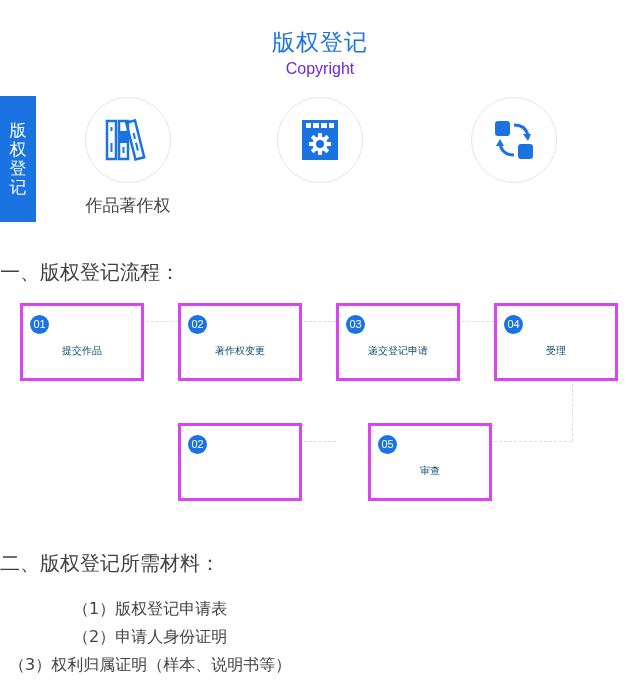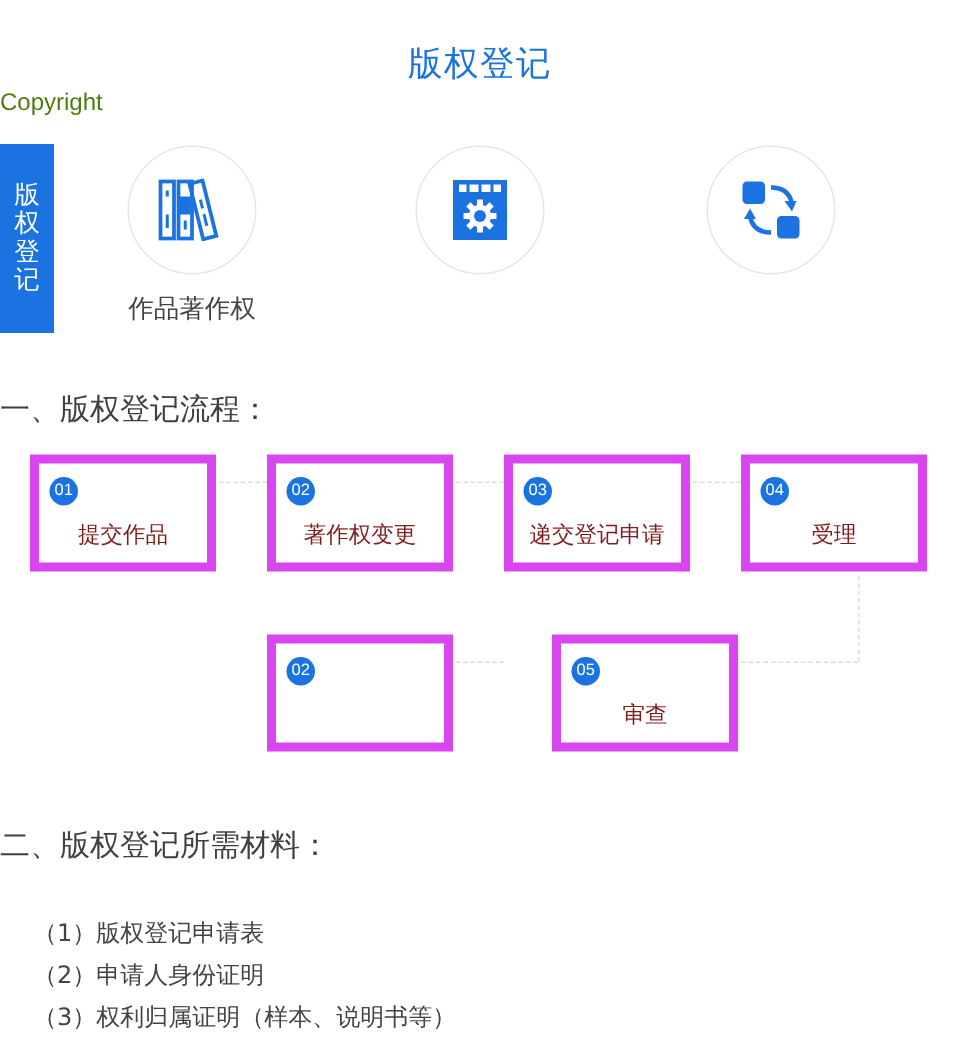--- a/index.html
+++ b/index.html
@@ -7,21 +7,21 @@
     width: 640px; height: 692px; position: relative; overflow: hidden;
     background: #ffffff;
     font-family: "DejaVu Sans", "Liberation Sans", sans-serif;
   }
   .title-cn {
     position: absolute; left: 0; width: 640px; top: 27px;
     text-align: center; font-size: 23px; color: #1a73e0; letter-spacing: 1px;
   }
   .title-en {
     position: absolute; left: 0; width: 640px; top: 60px;
-    text-align: left; font-size: 16px; color: #4d7c0f;
+    text-align: center; font-size: 16px; color: #6d28d9;
     font-family: "Liberation Sans", sans-serif;
   }
   .side-tab {
     position: absolute; left: 0; top: 96px; width: 36px; height: 126px;
     background: #1a73e0; color: #fff;
     display: flex; align-items: center; justify-content: center;
     font-size: 17px; line-height: 19px; text-align: center;
   }
   .side-tab span { display: block; width: 18px; word-break: break-all; }
   .cat {
@@ -33,35 +33,35 @@
     display: flex; align-items: center; justify-content: center; background: #fff;
   }
   .cat .label {
     margin-top: 11px; font-size: 17px; color: #444; white-space: nowrap;
   }
   .section-title {
     position: absolute; left: 0; font-size: 20px; color: #404040; white-space: nowrap;
   }
   .step {
     position: absolute; width: 124px; height: 78px;
-    border: 6px solid #d946ef; background: #fff; box-sizing: border-box;
+    border: 3px solid #d946ef; background: #fff; box-sizing: border-box;
   }
   .step .num {
     position: absolute; left: 7px; top: 9px; width: 19px; height: 19px; border-radius: 50%;
     background: #1a73e0; color: #fff; font-size: 11px; line-height: 19px; text-align: center;
     font-family: "Liberation Sans", sans-serif;
   }
   .step .txt {
     position: absolute; left: 0; right: 0; top: 38px; text-align: center;
-    font-size: 15px; color: #7f1d1d; white-space: nowrap;
+    font-size: 10px; color: #0c4a6e; white-space: nowrap;
   }
   .dash-h { position: absolute; height: 0; border-top: 1px dashed #dcdcdc; }
   .dash-v { position: absolute; width: 0; border-left: 1px dashed #dcdcdc; }
   .materials {
-    position: absolute; left: 5px; top: 591px; margin: 17px; padding: 0; list-style: none;
+    position: absolute; left: 5px; top: 591px; margin: 4px; padding: 0; list-style: none; text-align: center;
   }
   .materials li { font-size: 16px; color: #444; line-height: 28px; white-space: nowrap; }
 </style>
 </head>
 <body>
 
 <div class="title-cn">版权登记</div>
 <div class="title-en">Copyright</div>
 
 <div class="side-tab">

